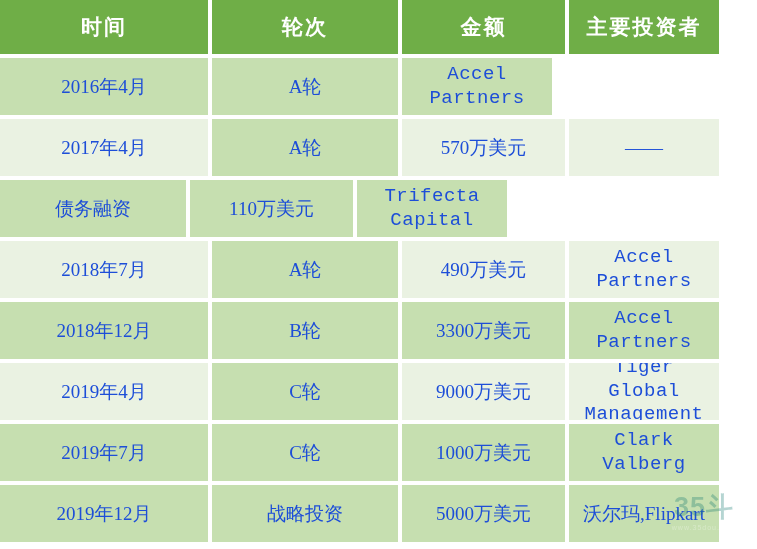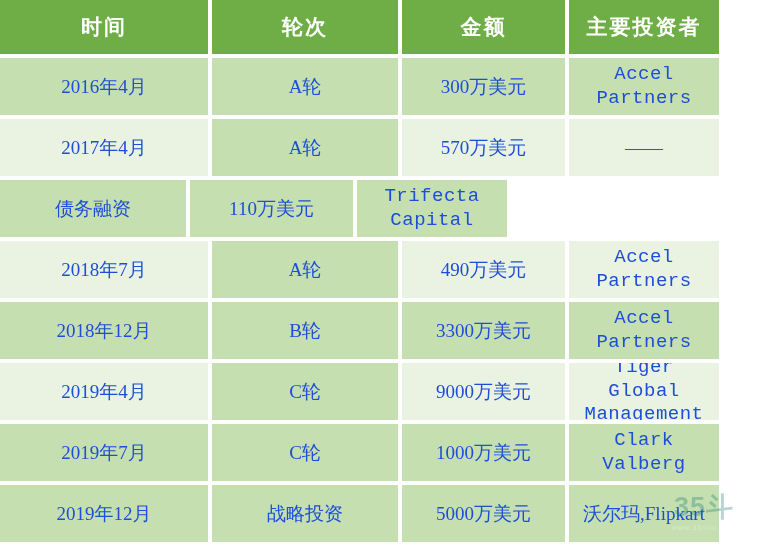--- a/index.html
+++ b/index.html
@@ -140,23 +140,20 @@
       </div>
   </div>
 
   <div class="t-row body-row">
     <div class="t-cell col-0 shade-mid mixed">
         <span>2016年4月</span>
       </div>
     <div class="t-cell col-1 shade-mid mixed">
         <span>A轮</span>
       </div>
-    <div class="t-cell col-2 shade-mid mixed">
-        <span>300万美元</span>
-      </div>
     <div class="t-cell col-3 shade-mid mono">
         <span>Accel Partners</span>
       </div>
   </div>
 
   <div class="t-row body-row">
     <div class="t-cell col-0 shade-pale mixed">
         <span>2017年4月</span>
       </div>
     <div class="t-cell col-1 shade-mid  mixed">

